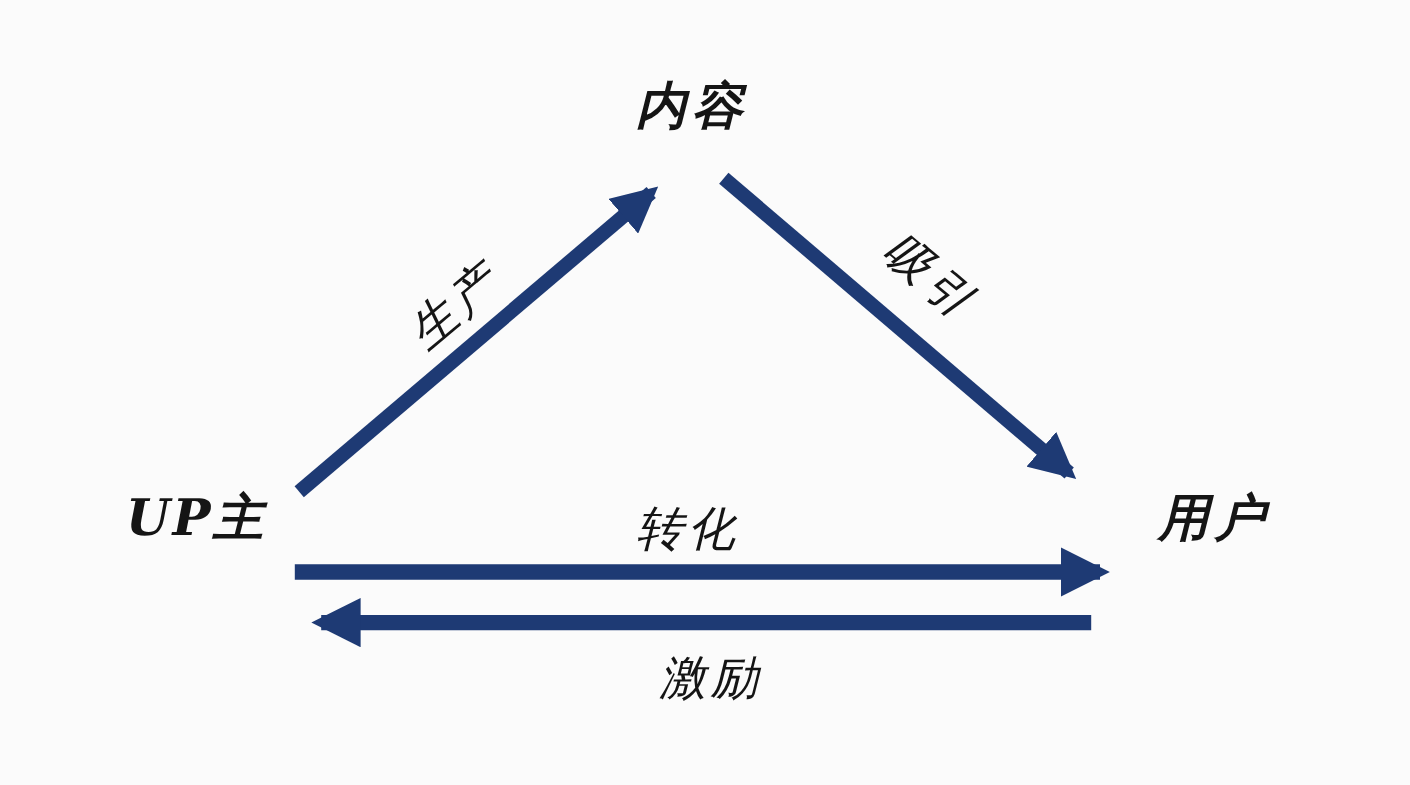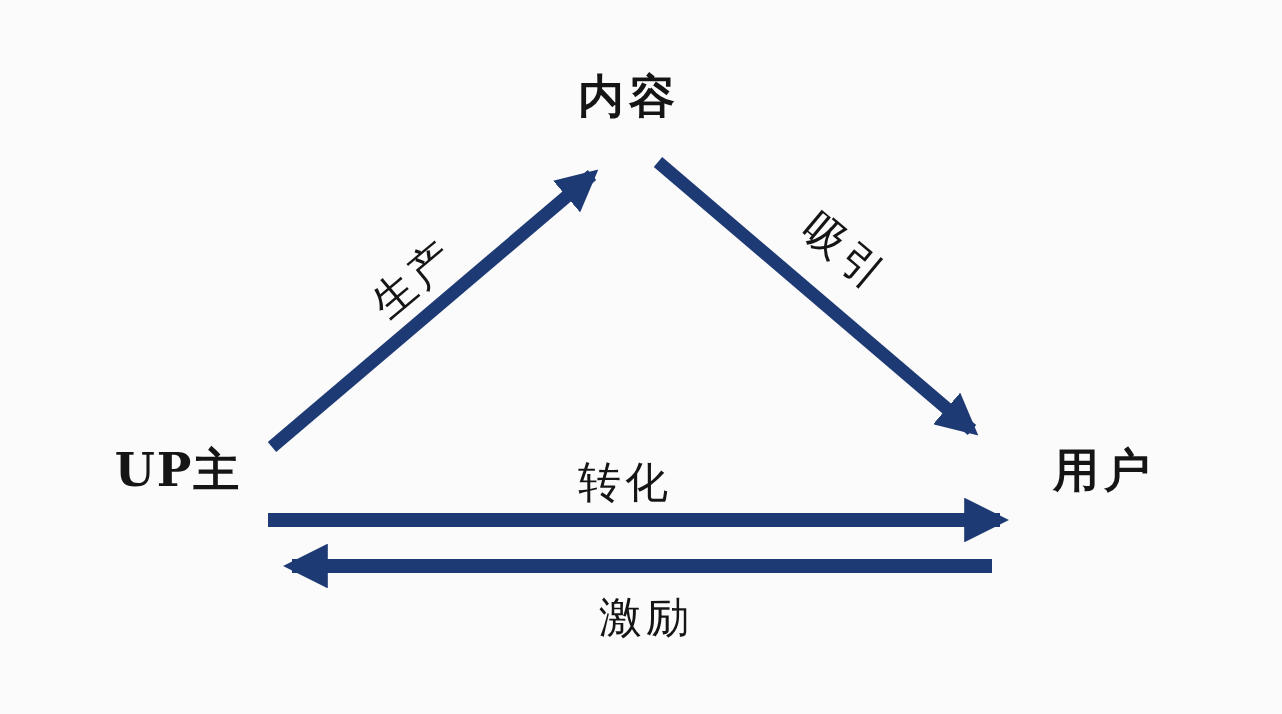--- a/index.html
+++ b/index.html
@@ -10,20 +10,21 @@
     width: 1282px;
     height: 714px;
     position: relative;
     overflow: hidden;
     background: var(--bg-color, #fbfbfb);
     font-family: "DejaVu Serif", "Liberation Serif", serif;
   }
   .stage {
     position: absolute;
     inset: 0;
+    font-style: italic;
   }
   .arrow-layer {
     position: absolute;
     top: 0;
     left: 0;
     width: 1282px;
     height: 714px;
   }
   .arrow-layer line {
     stroke: var(--arrow-color, #1e3a74);

